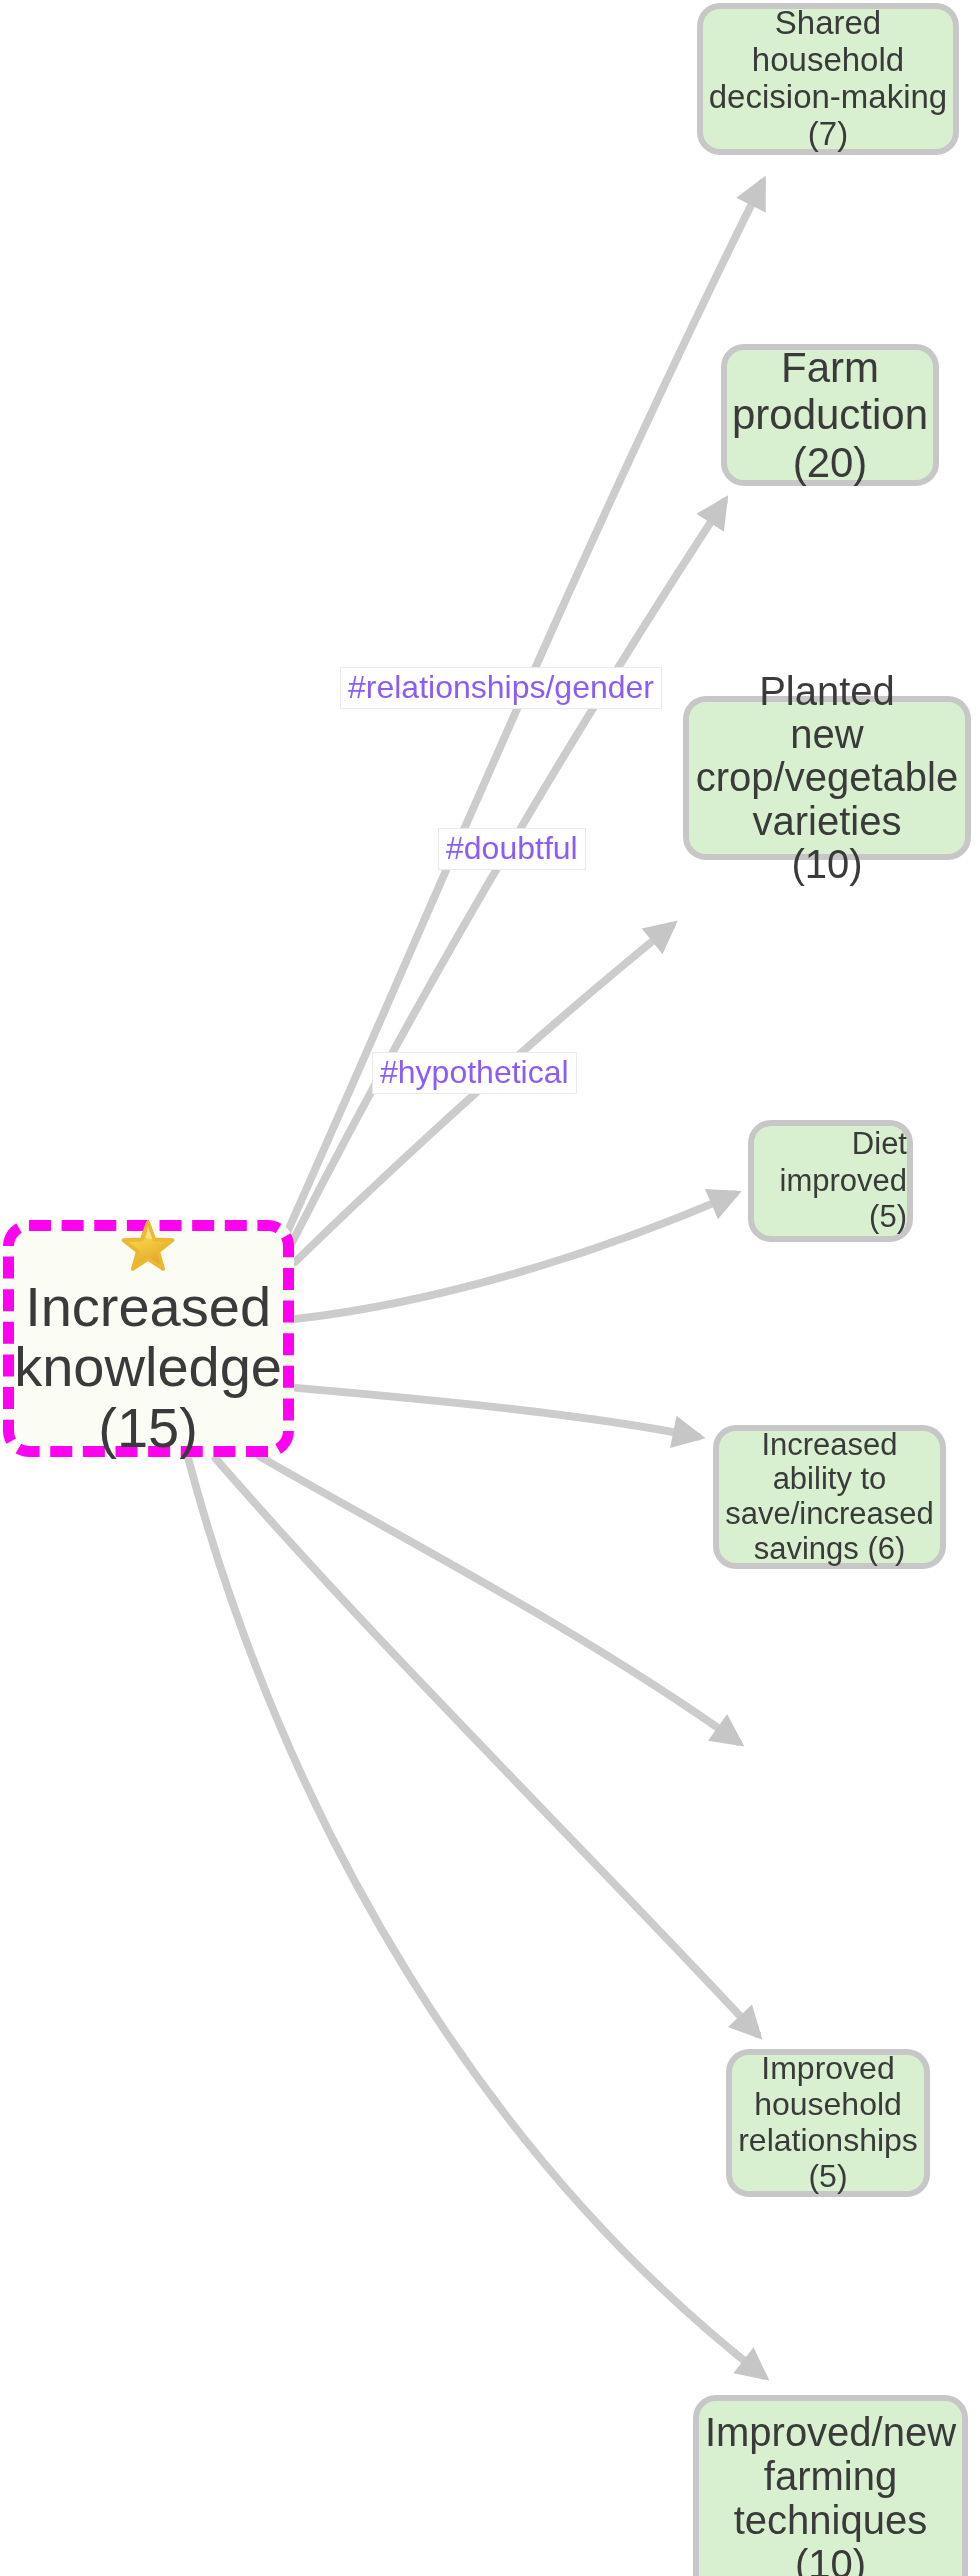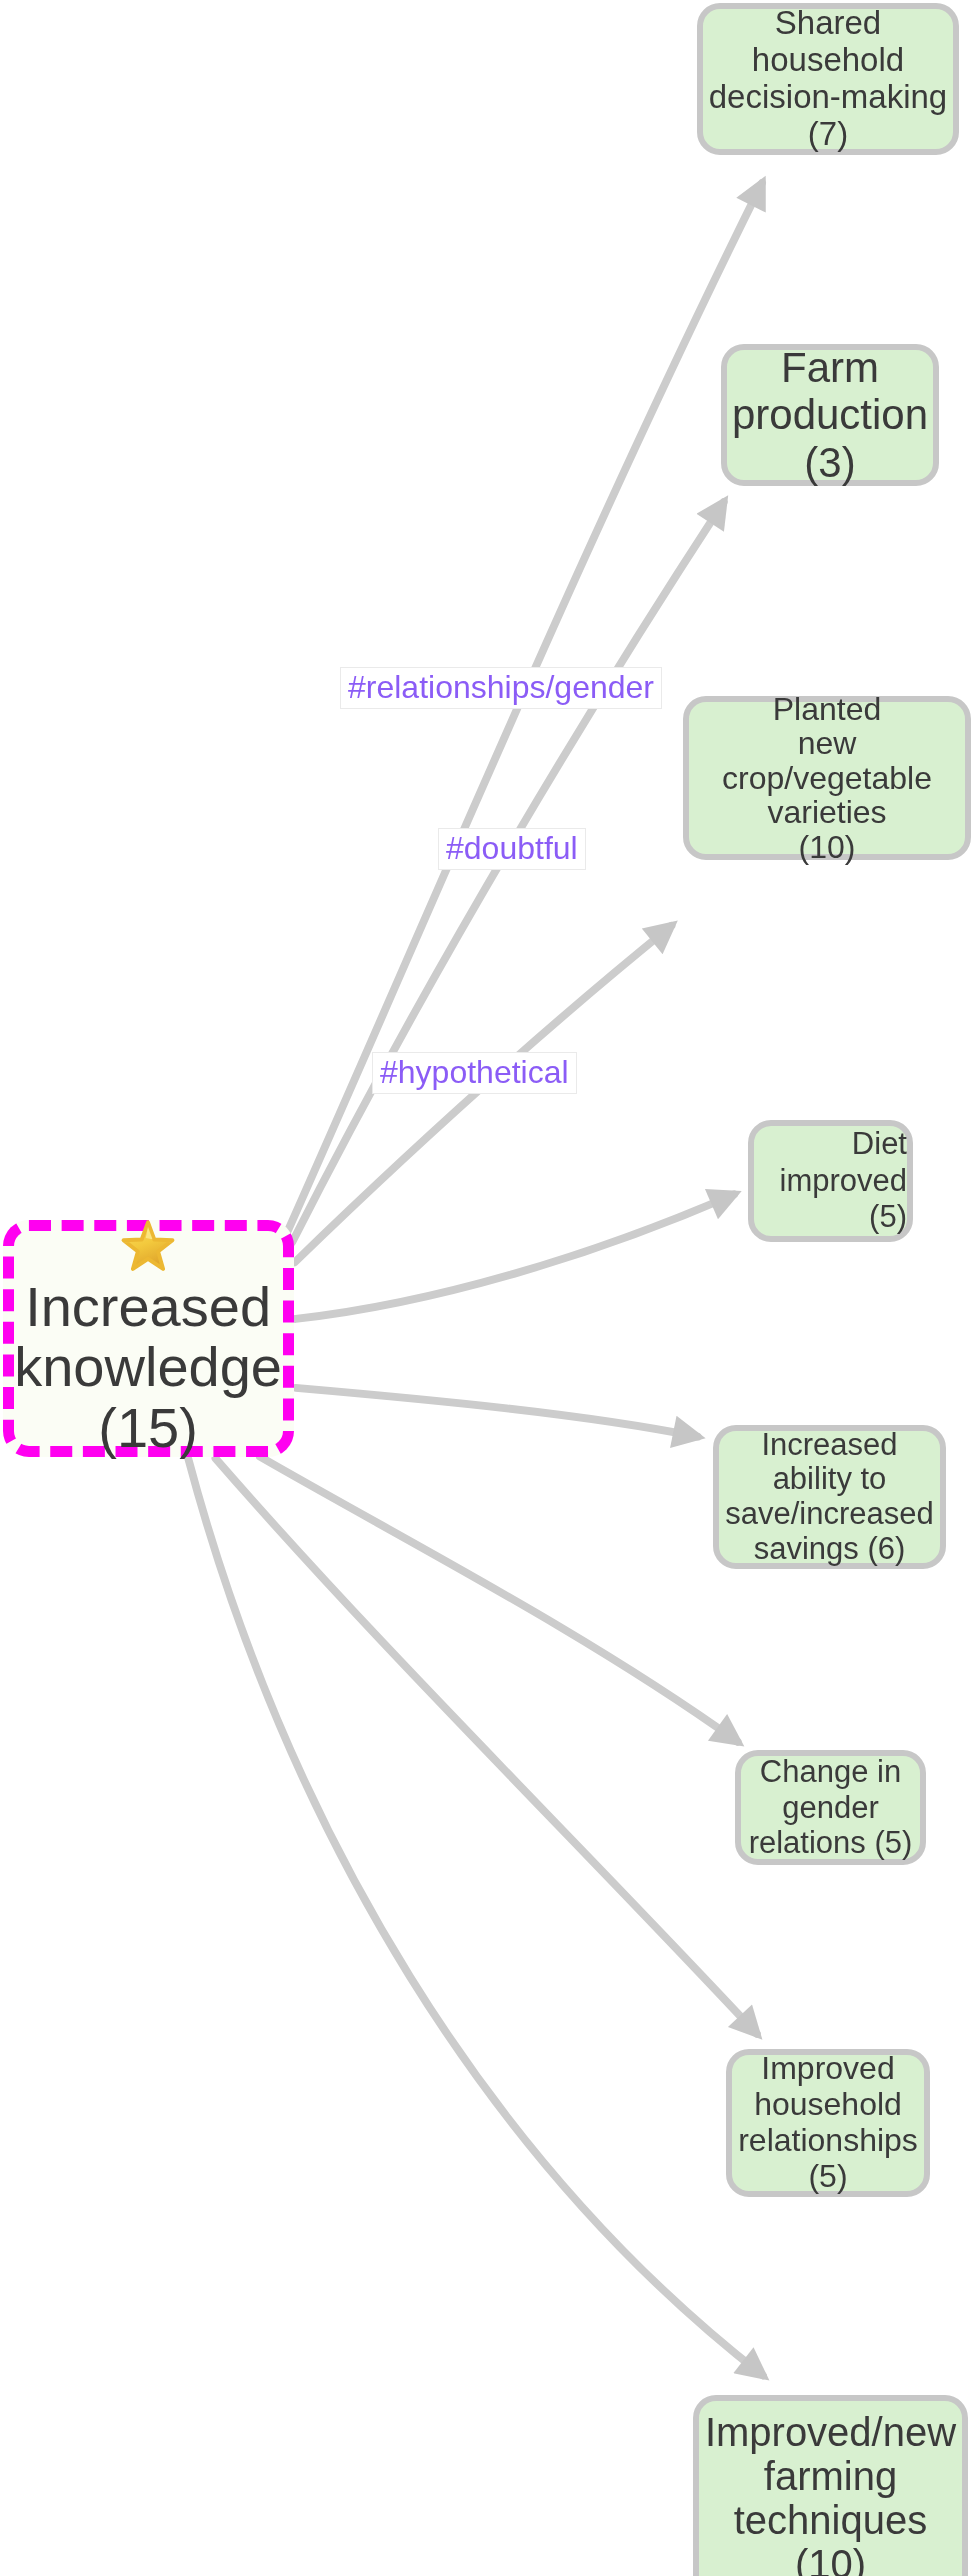--- a/index.html
+++ b/index.html
@@ -109,49 +109,44 @@
   <div class="node outcome" style="left:697px; top:2.6px; width:262px; height:152px; font-size:33px;">
     <span class="node-label">Shared
 household
 decision-making
 (7)</span>
   </div>
 
   <div class="node outcome" style="left:721px; top:344px; width:218px; height:142px; font-size:42px;">
     <span class="node-label">Farm
 production
-(3)</span>
+(20)</span>
   </div>
 
-  <div class="node outcome" style="left:683px; top:696px; width:288px; height:164px; font-size:32px; line-height:1.08;">
+  <div class="node outcome" style="left:683px; top:696px; width:288px; height:164px; font-size:40px; line-height:1.08;">
     <span class="node-label">Planted
 new
 crop/vegetable
 varieties
 (10)</span>
   </div>
 
   <div class="node outcome" style="left:748px; top:1120px; width:165px; height:122px; font-size:31px; line-height:1.18;text-align:right;">
     <span class="node-label">Diet
 improved
 (5)</span>
   </div>
 
   <div class="node outcome" style="left:713px; top:1425px; width:233px; height:144px; font-size:31px;">
     <span class="node-label">Increased
 ability to
 save/increased
 savings (6)</span>
   </div>
 
-  <div class="node outcome" style="left:735px; top:1750px; width:191px; height:115px; font-size:31px; line-height:1.16;">
-    <span class="node-label">Change in
-gender
-relations (5)</span>
-  </div>
 
   <div class="node outcome" style="left:726px; top:2049px; width:204px; height:148px; font-size:32px;">
     <span class="node-label">Improved
 household
 relationships
 (5)</span>
   </div>
 
   <div class="node outcome" style="left:693px; top:2395px; width:275px; height:206px; font-size:40px; line-height:1.1;">
     <span class="node-label">Improved/new

